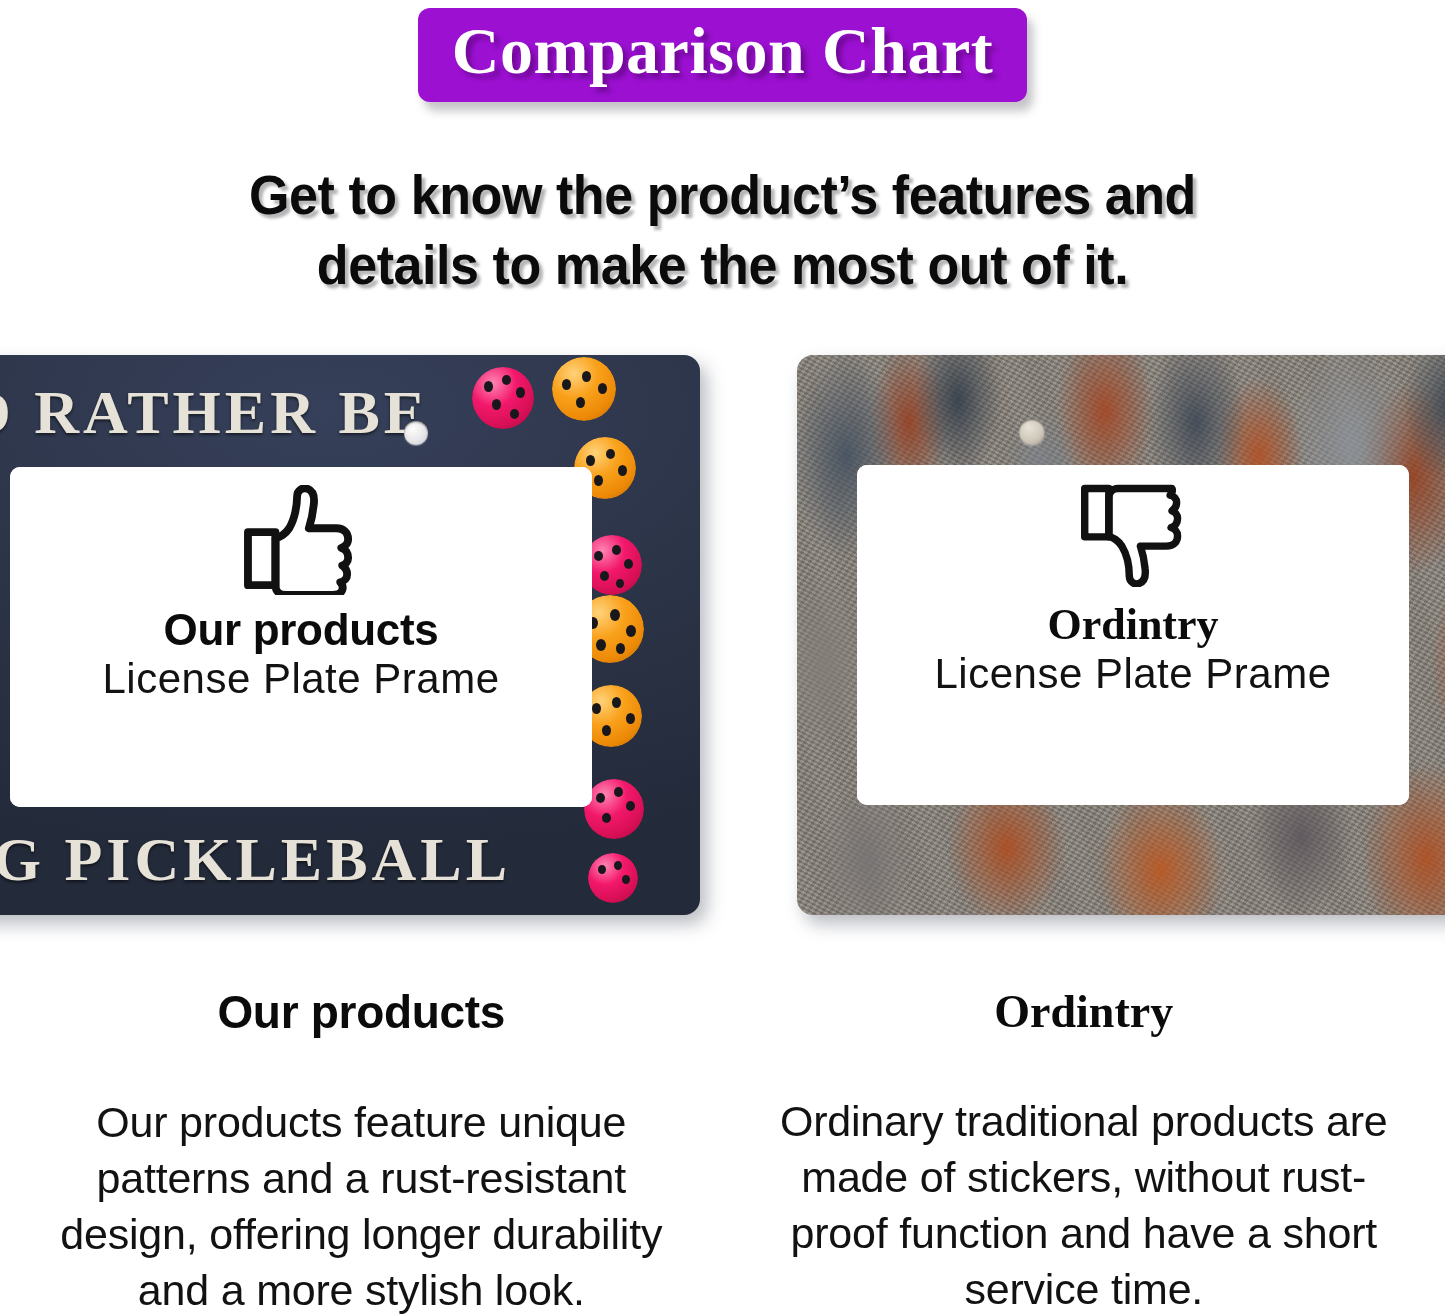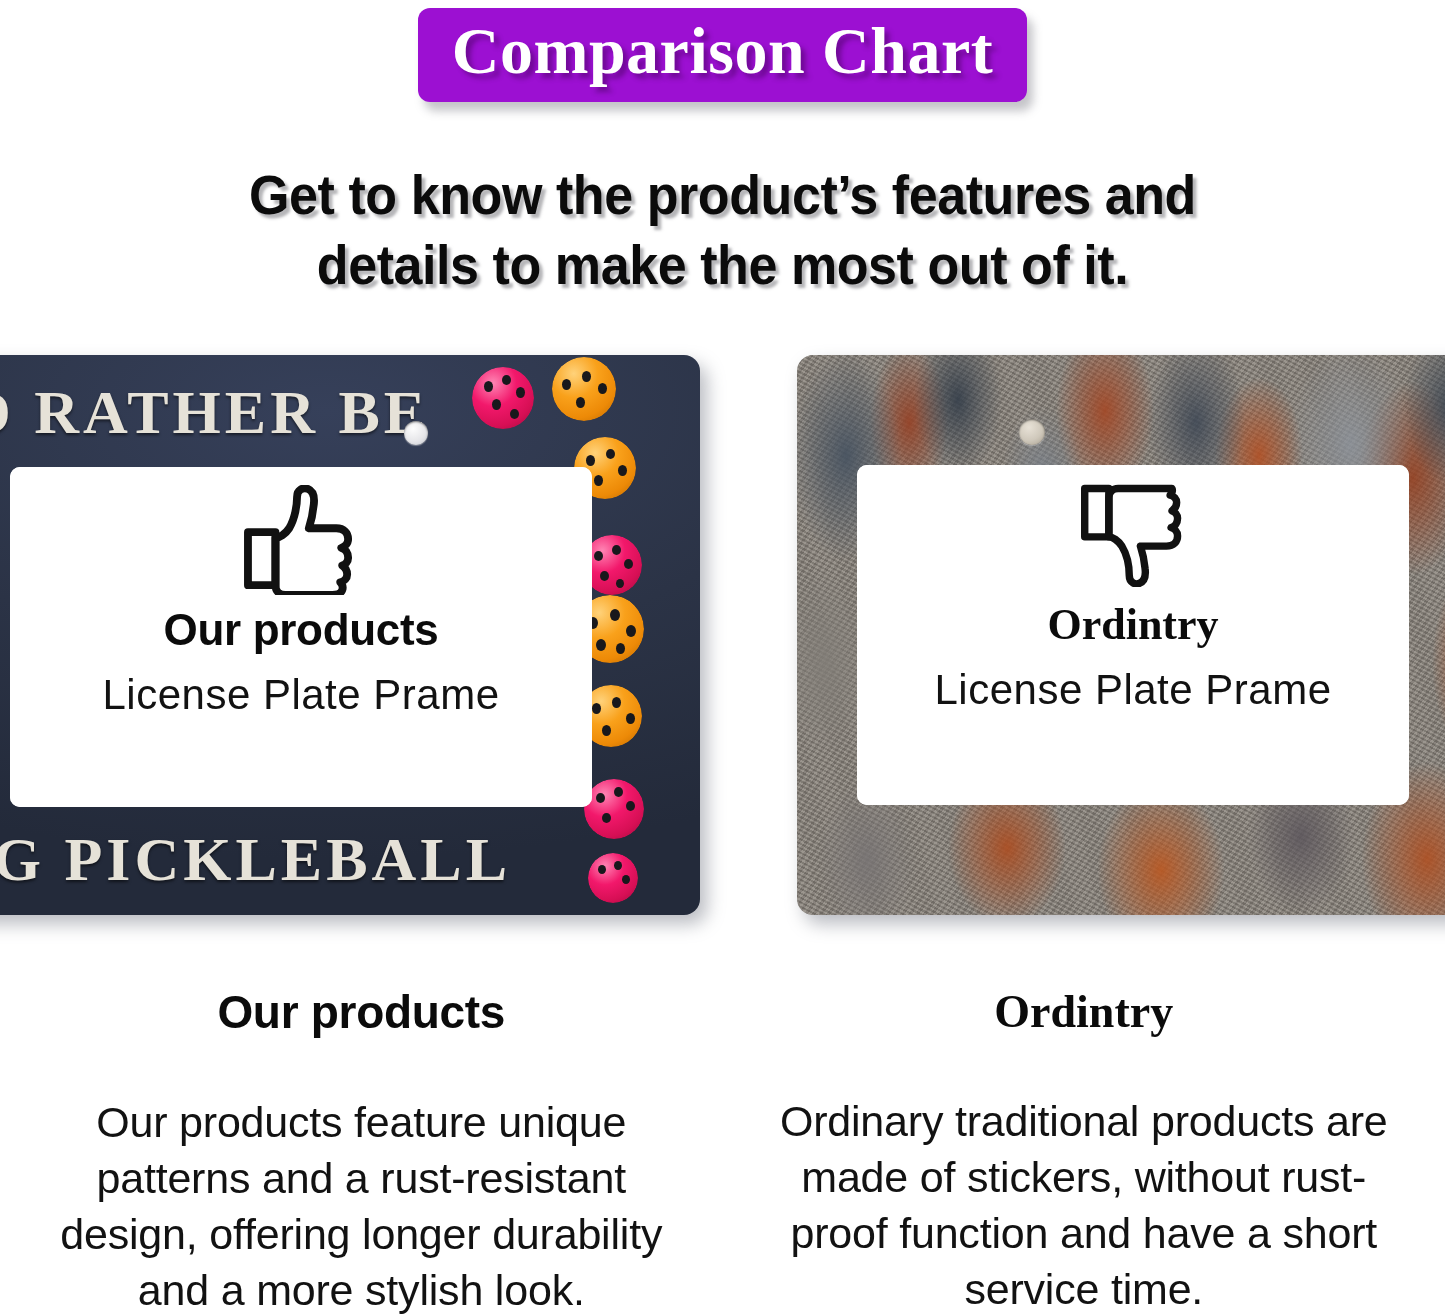--- a/index.html
+++ b/index.html
@@ -169,21 +169,21 @@
     margin-top:10px;
     font-family:"Liberation Sans Narrow","Liberation Sans",sans-serif;
     font-weight:bold;font-size:44px;color:#0b0b0b;letter-spacing:-.3px;
   }
   .win-title-serif{
     margin-top:12px;
     font-family:"Liberation Serif", serif;
     font-weight:bold;font-size:44px;color:#0b0b0b;
   }
   .win-sub{
-    margin-top:16px;
+    margin-top:0;
     font-family:"Liberation Sans",sans-serif;
     font-weight:300;font-size:42px;color:#121212;letter-spacing:.5px;
   }
 
   
   .bottom{position:absolute;left:0;top:985px;width:1445px;height:329px;}
   .col{position:absolute;top:0;width:50%;text-align:center;}
   .col-left{left:0;}
   .col-right{left:50%;}
   .col-head-sans{

